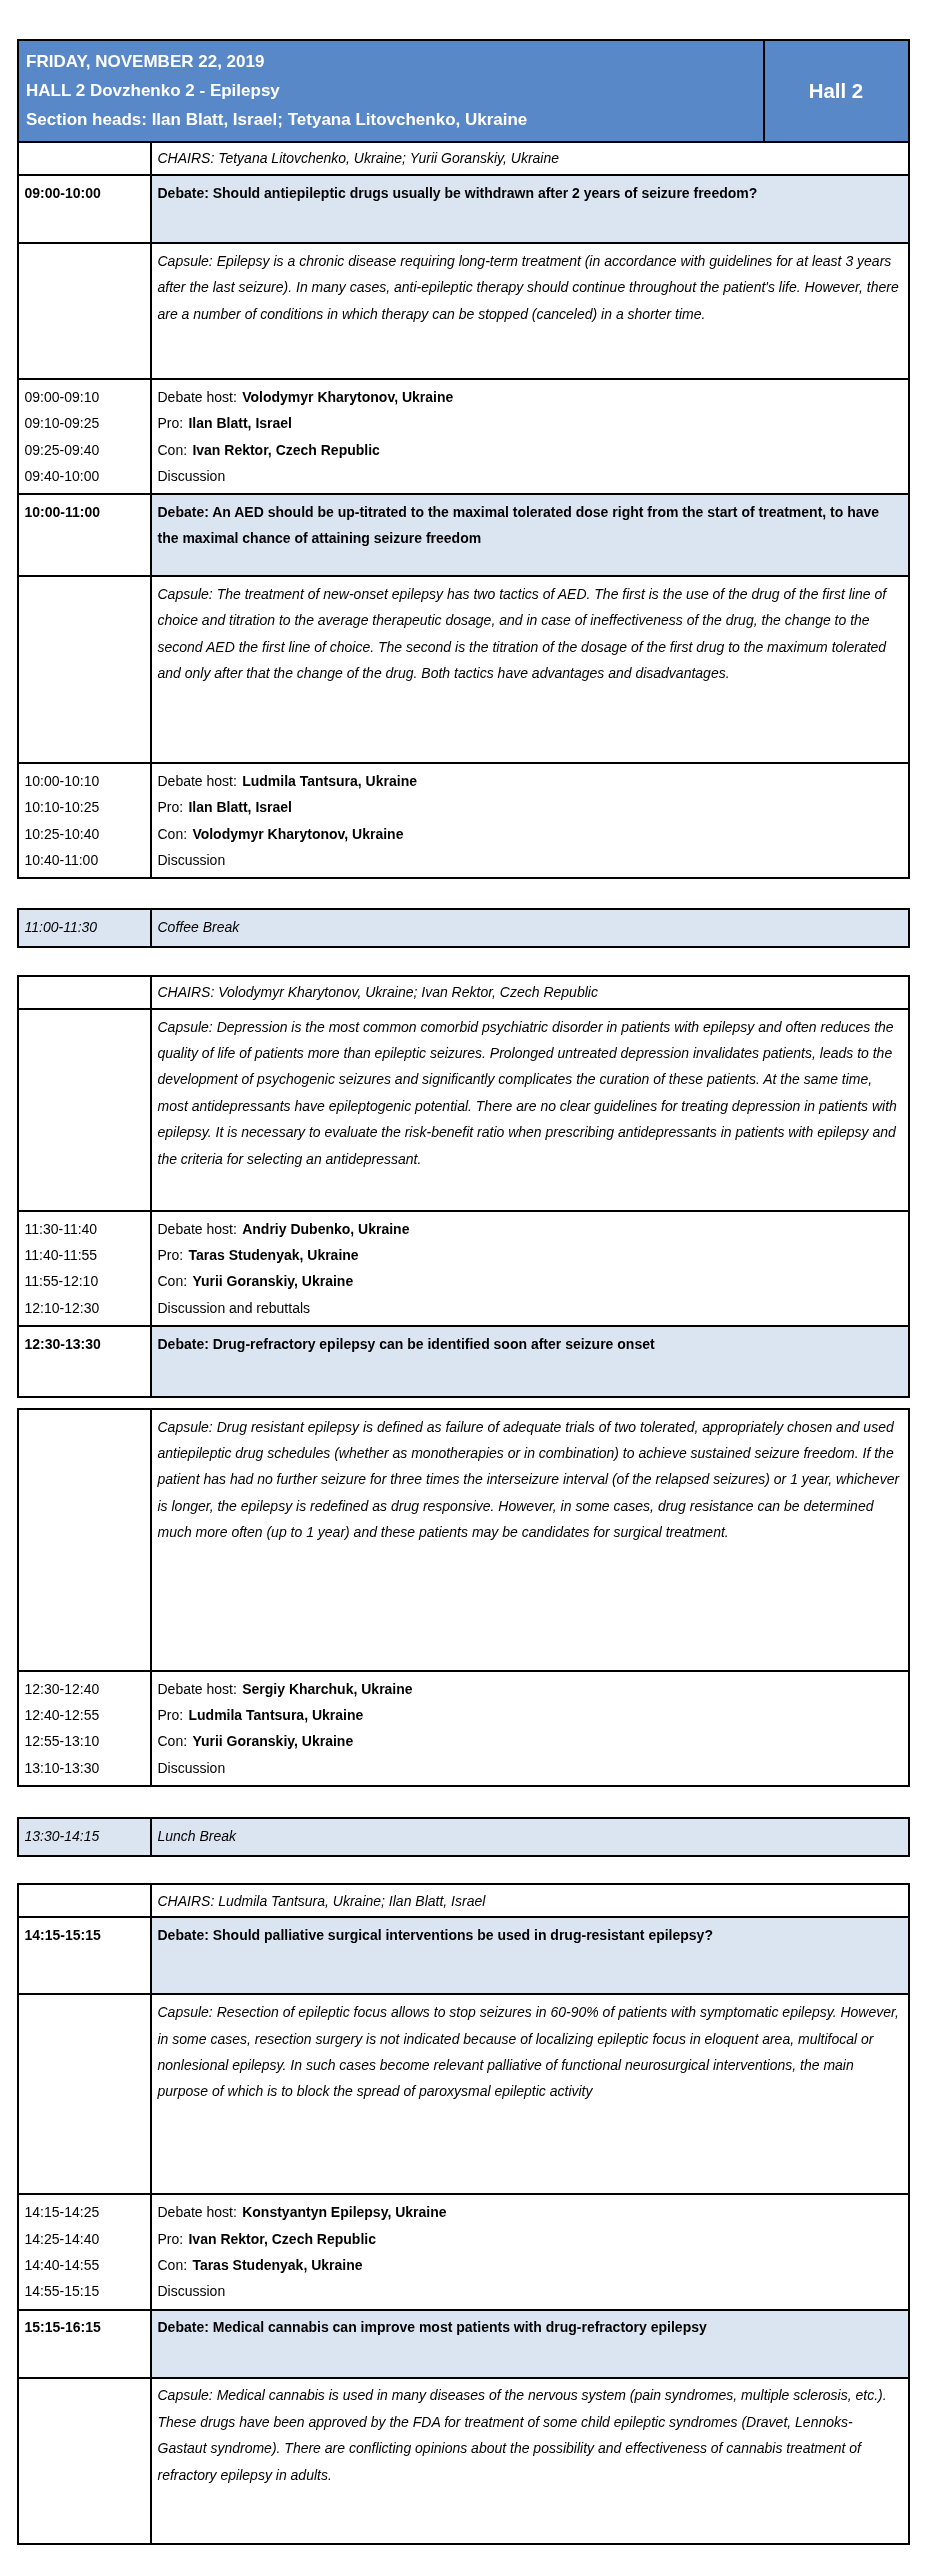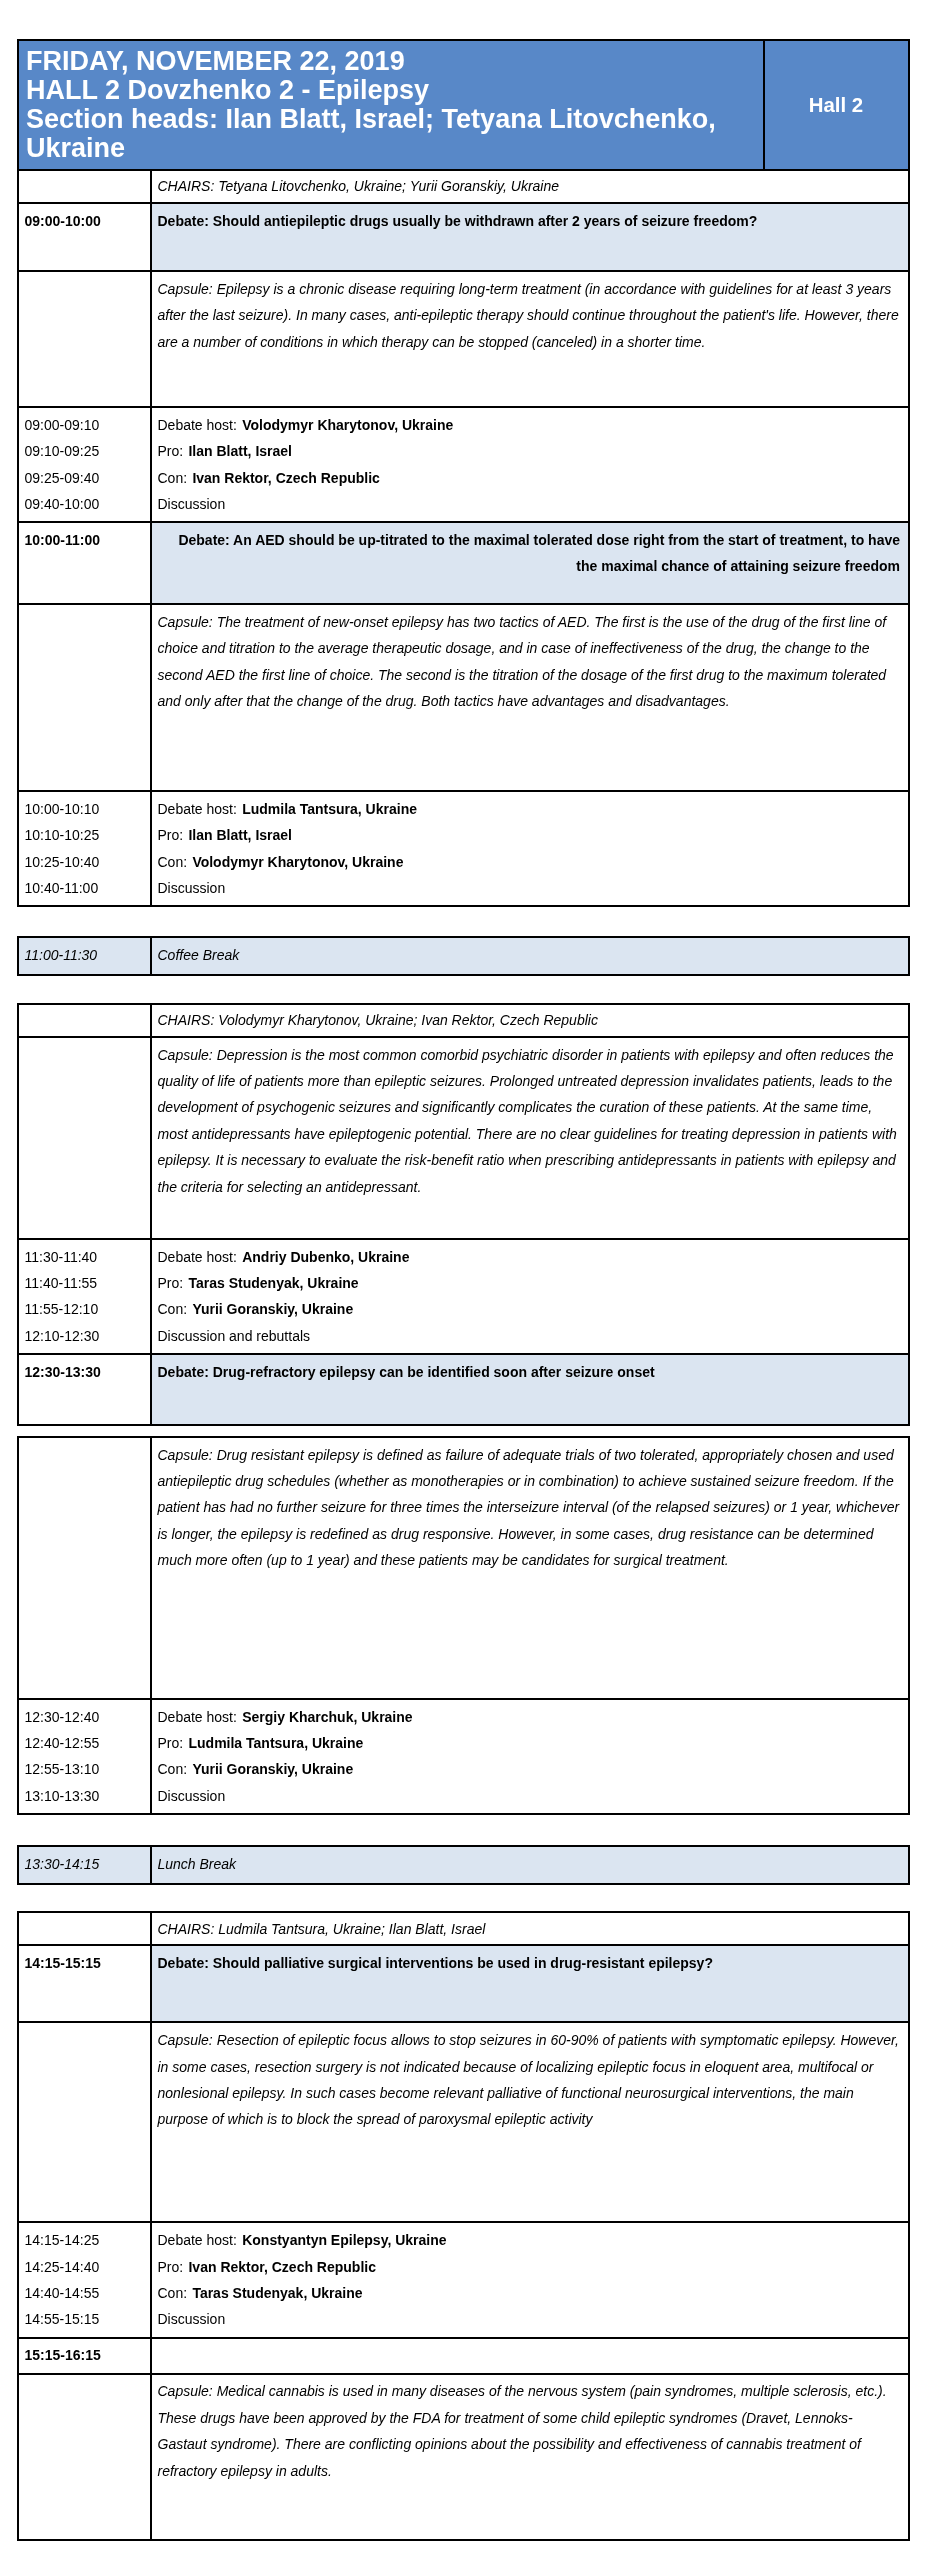--- a/index.html
+++ b/index.html
@@ -47,21 +47,21 @@
     display:grid;
     grid-template-columns:1fr 143px;
     border:2.3px solid var(--border_color);
     box-sizing:border-box;
     min-height:104px;
   }
   .hdr-main{
     padding:6px 7.5px;
     color:#fff;
     font-weight:bold;
-    font-size:27px;
+    font-size:17px;
     line-height:29px;
     border-right:2.3px solid var(--border_color);
     box-sizing:border-box;
   }
   .hdr-hall{
     color:#fff;
     font-weight:bold;
     font-size:20.4px;
     display:flex;
     align-items:center;
@@ -89,21 +89,21 @@
   .gap35{height:26.4px;}
   .gap14{height:9.8px;}
   .gap40{height:30px;}
   
   .cap-1{min-height:134px;}
   .cap-2{min-height:185px;}
   .cap-3{height:200px;}        
   .cap-4{min-height:260px;}
   .cap-5{min-height:198px;}
   .cap-6{min-height:164px;}
-  .deb-2{min-height:80px;text-align:right;}
+  .deb-2{min-height:80px;}
   .deb-4{min-height:69px;}
   .deb-5{min-height:75px;}
 </style>
 </head>
 <body>
 
 <div class="page">
 
   <div class="hdr">
     <div class="hdr-main">
@@ -267,20 +267,21 @@
       <div class="cell">
         <div class="slotline"><span>Debate host:</span><span class="b name">Konstyantyn Epilepsy, Ukraine</span></div>
         <div class="slotline"><span>Pro:</span><span class="b name">Ivan Rektor, Czech Republic</span></div>
         <div class="slotline"><span>Con:</span><span class="b name">Taras Studenyak, Ukraine</span></div>
         <div class="slotline"><span>Discussion</span><span class="b name"></span></div>
       </div>
     </div>
 
     <div class="row">
       <div class="cell timecell debate-time">15:15-16:15</div>
+      <div class="cell debate-cell">Debate: Medical cannabis can improve most patients with drug-refractory epilepsy</div>
     </div>
     <div class="row">
       <div class="cell timecell"></div>
       <div class="cell capsule-cell cap-6">Capsule:  Medical cannabis is used in many diseases of the nervous system (pain syndromes, multiple sclerosis, etc.). These drugs have been approved by the FDA for treatment of some child epileptic syndromes (Dravet, Lennoks-Gastaut syndrome). There are conflicting opinions about the possibility and effectiveness of cannabis treatment of refractory epilepsy in adults.</div>
     </div>
 
   </div>
 
 </div>
 

